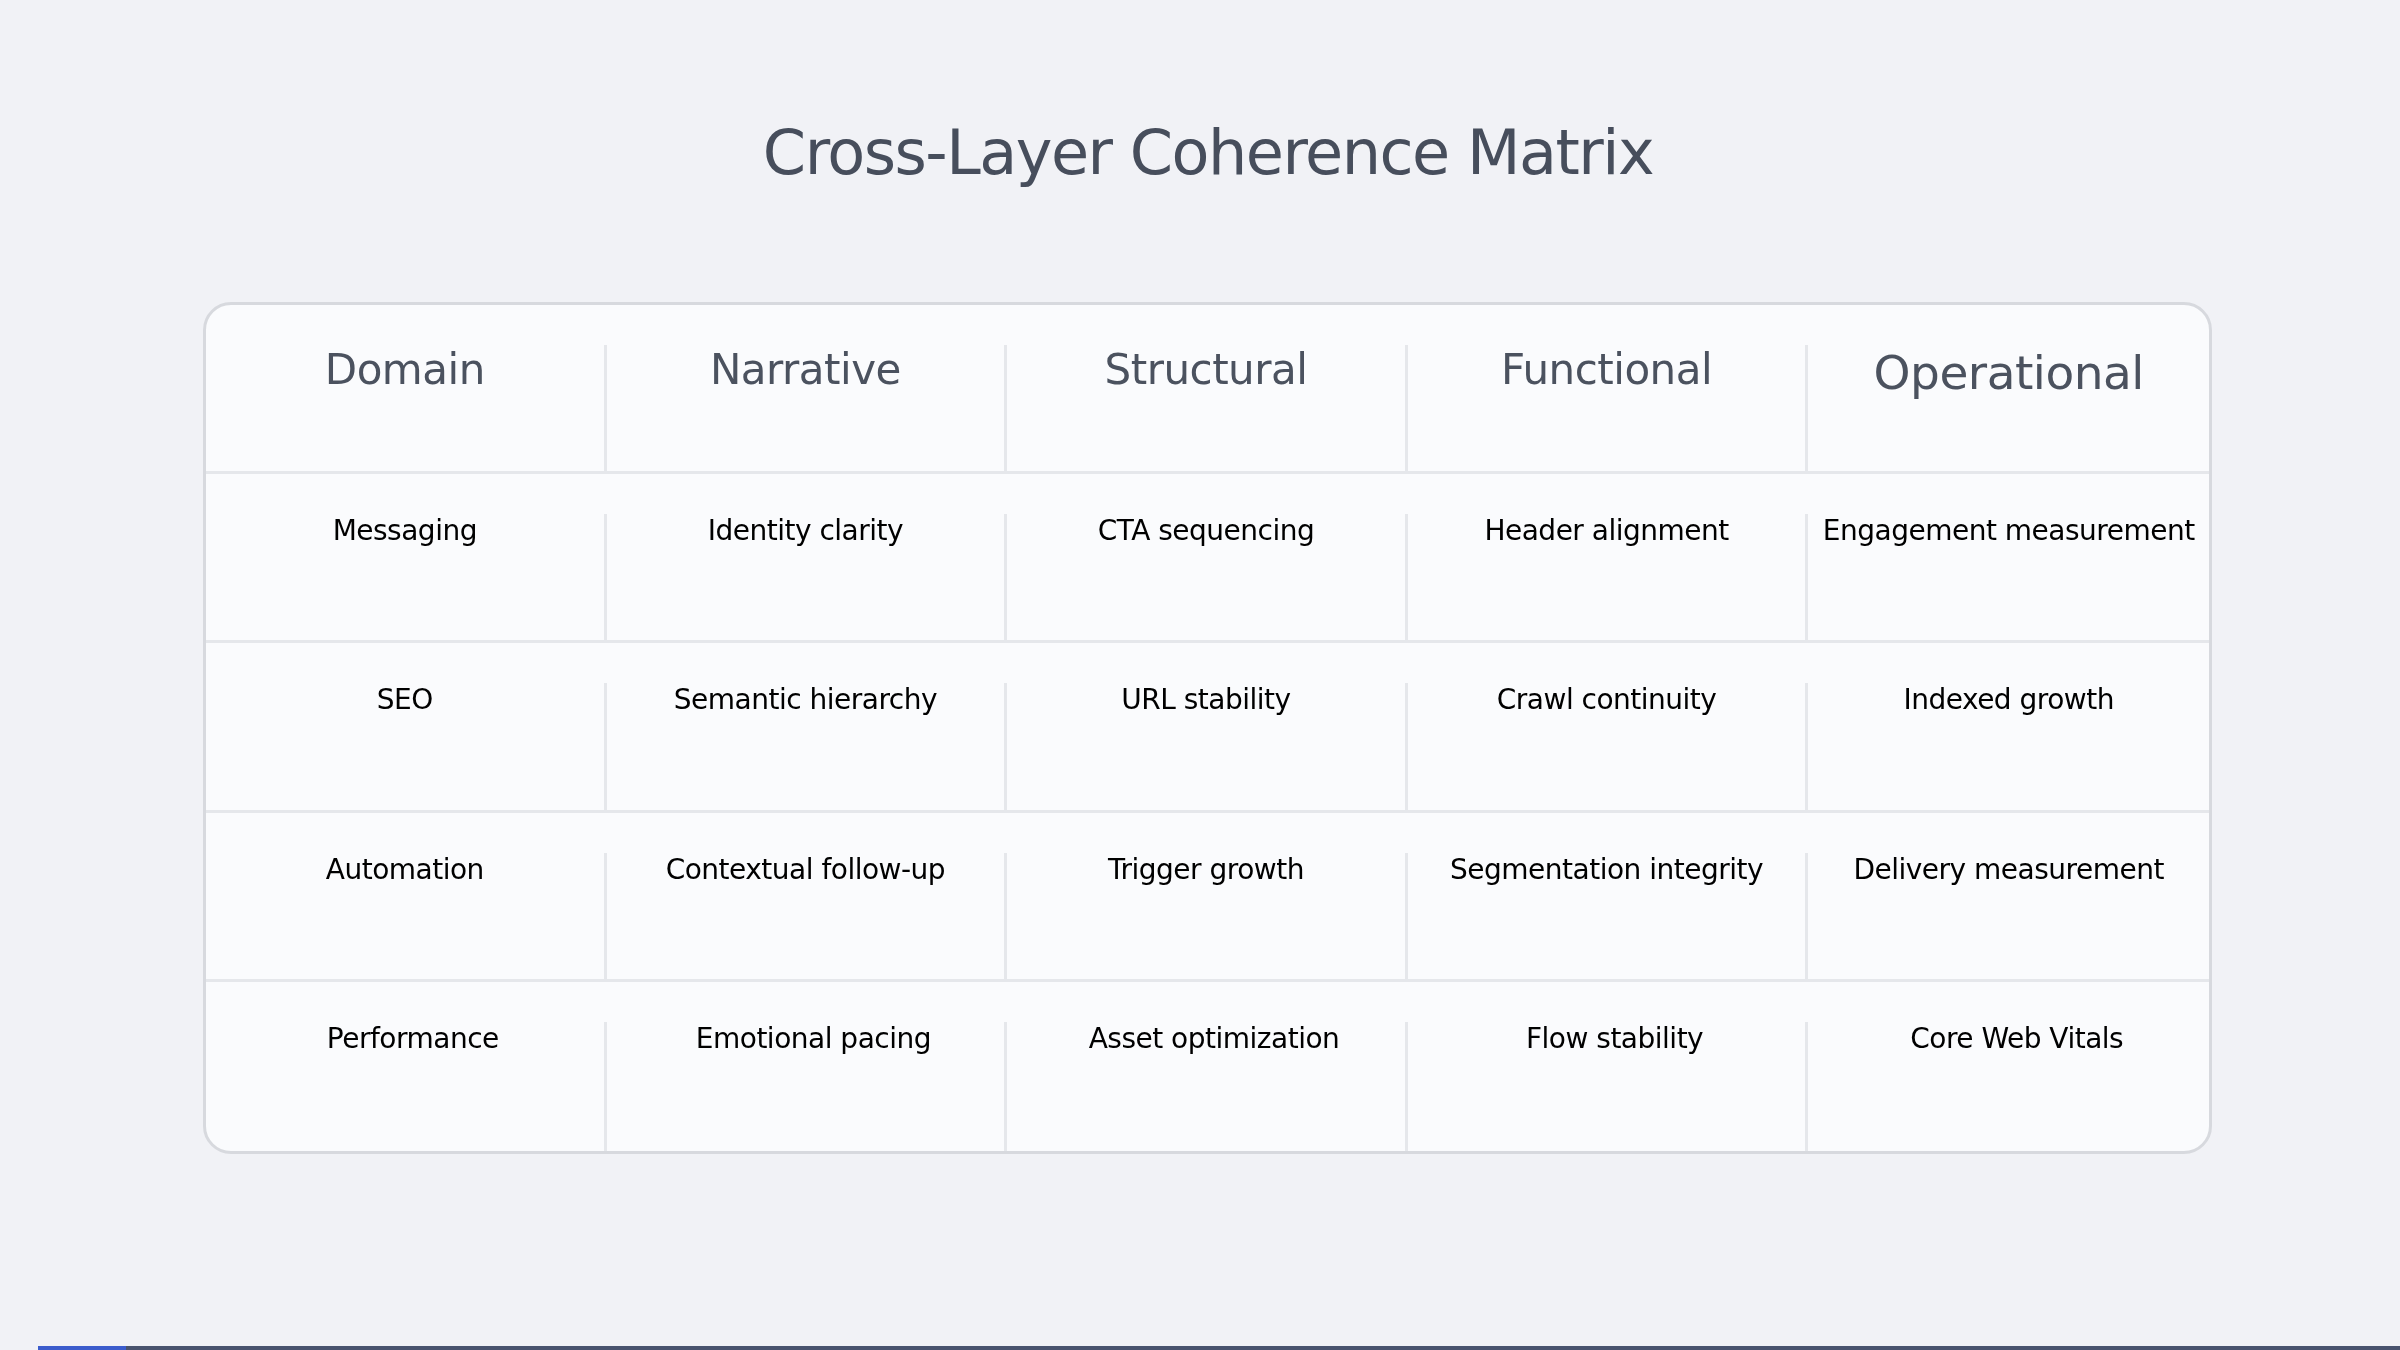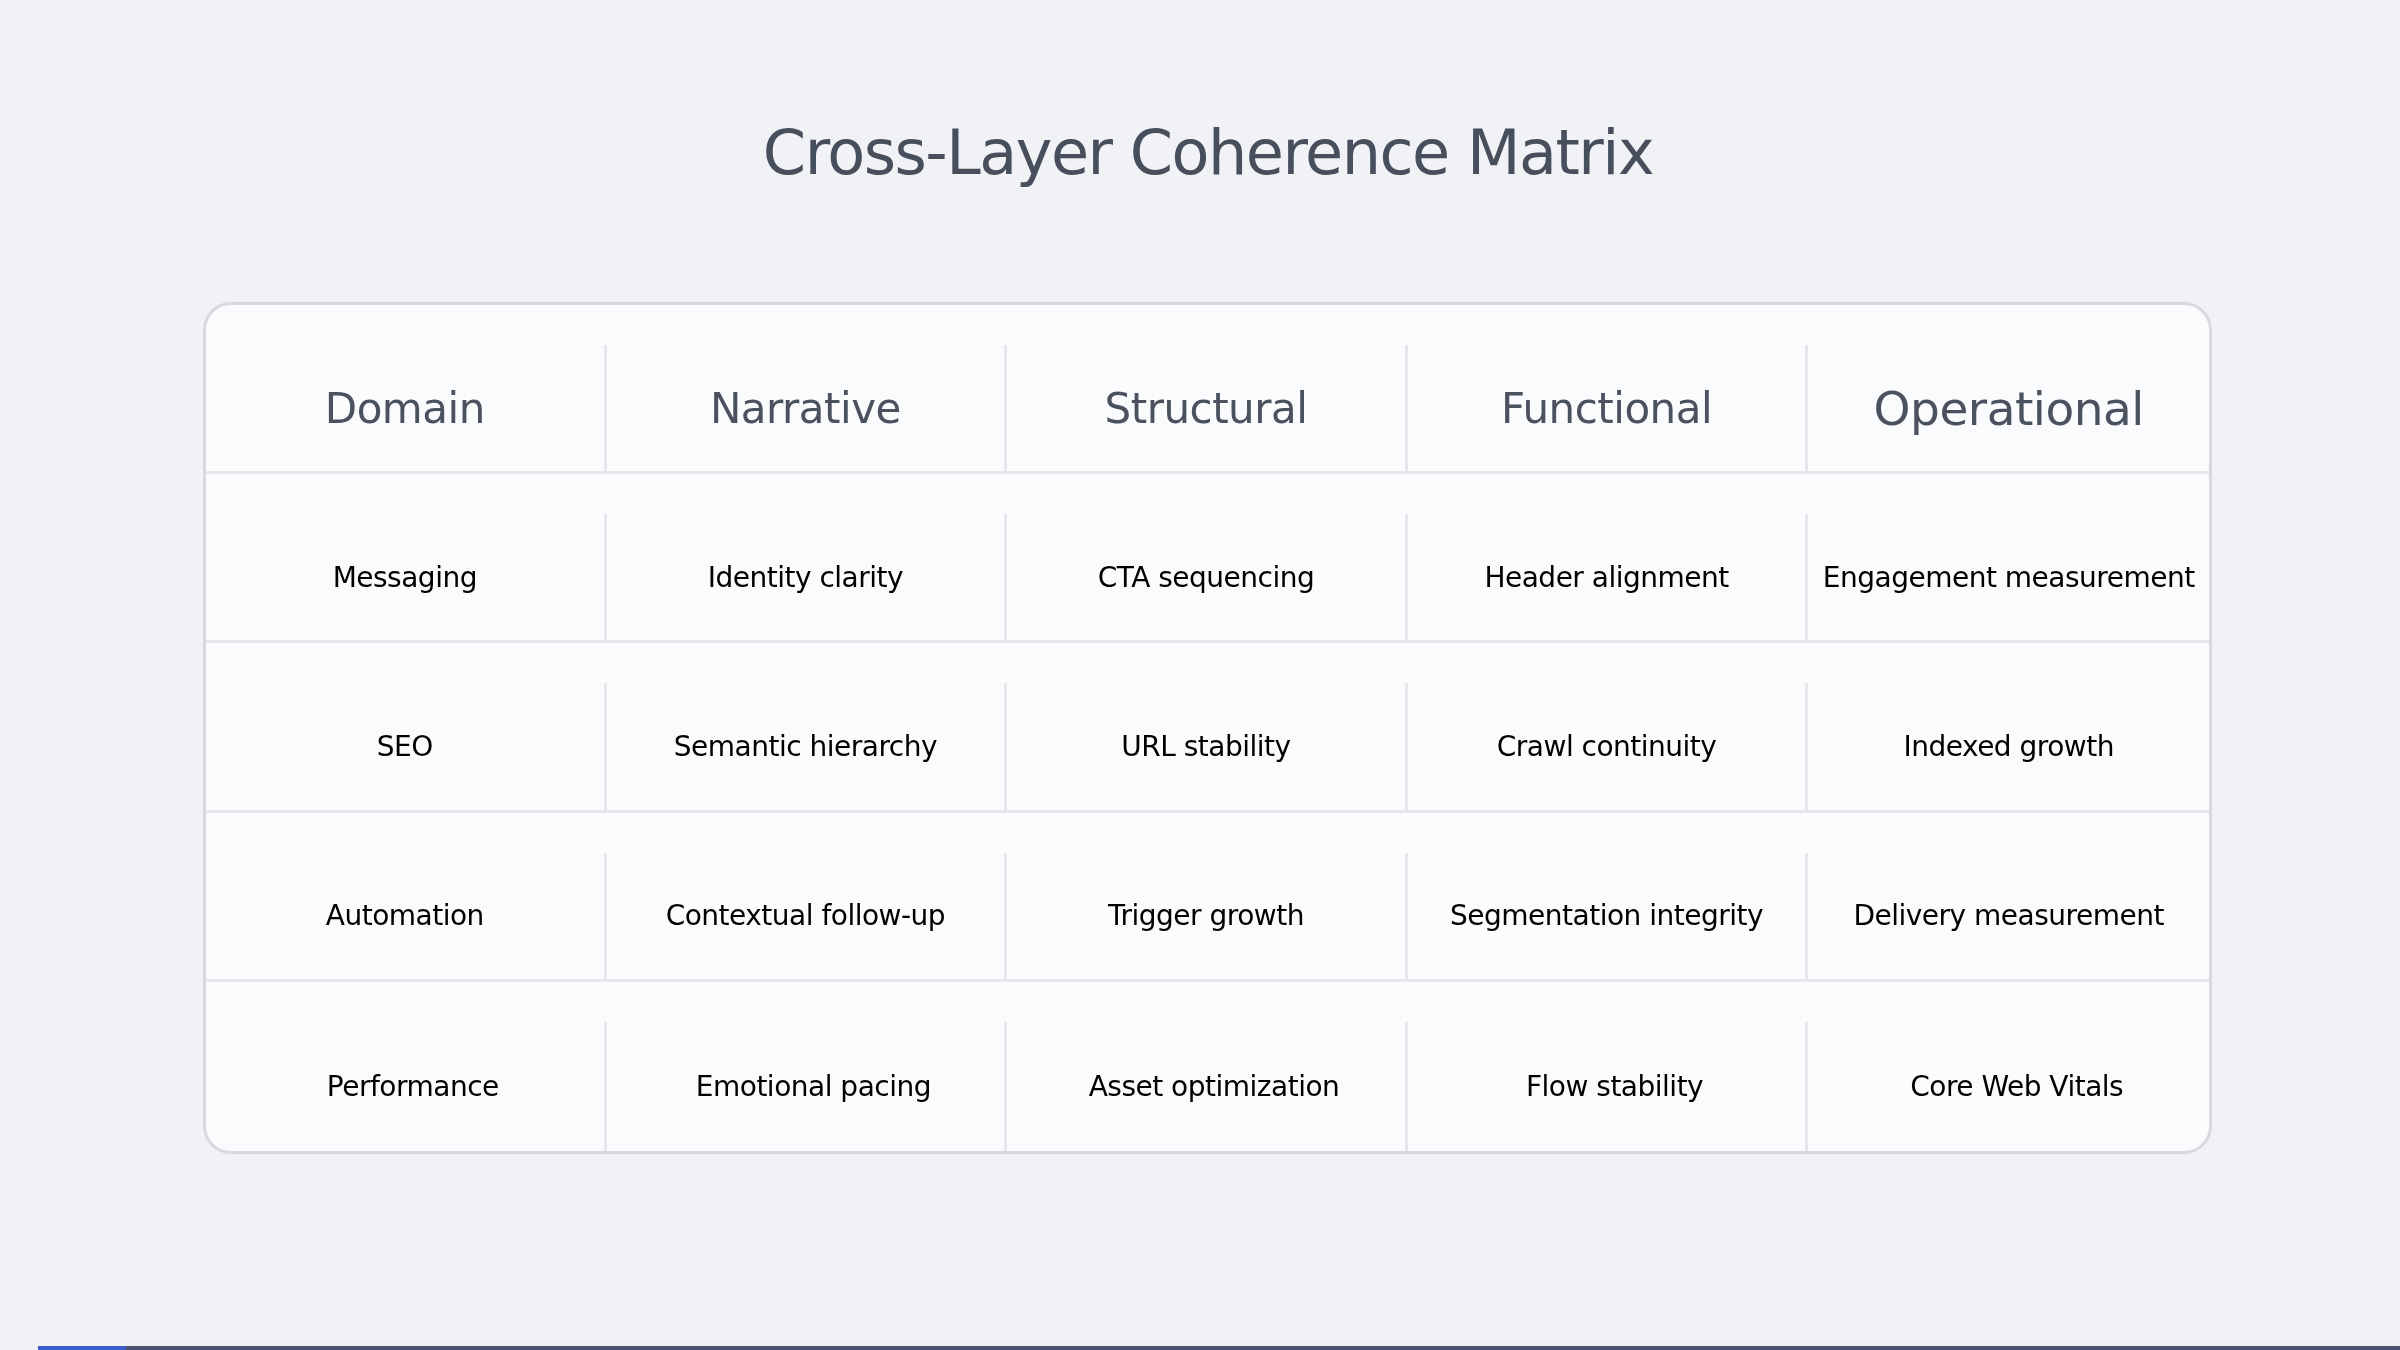--- a/index.html
+++ b/index.html
@@ -36,21 +36,20 @@
     border-radius: 28px;
     display: grid;
     grid-template-columns: repeat(5, minmax(0, 1fr));
     grid-template-rows: repeat(5, minmax(0, 1fr));
   }
   .cell {
     min-width: 0;
     border-right: 3px solid #e5e7eb;
     border-bottom: 3px solid #e5e7eb;
     display: flex;
-    align-items: center;
     justify-content: center;
     overflow: visible;
     margin-top: 40px;
   }
   .cell.last-col { border-right: none; }
   .cell.last-row { border-bottom: none; padding-left: 16px; }
   .cell > span {
     display: block;
     width: 100%;
     text-align: center;

